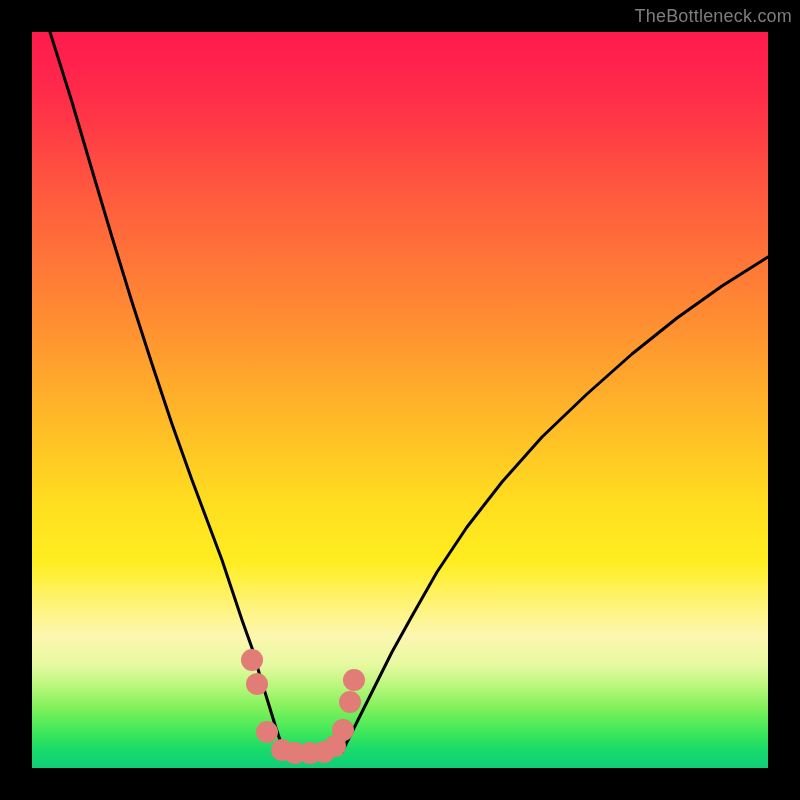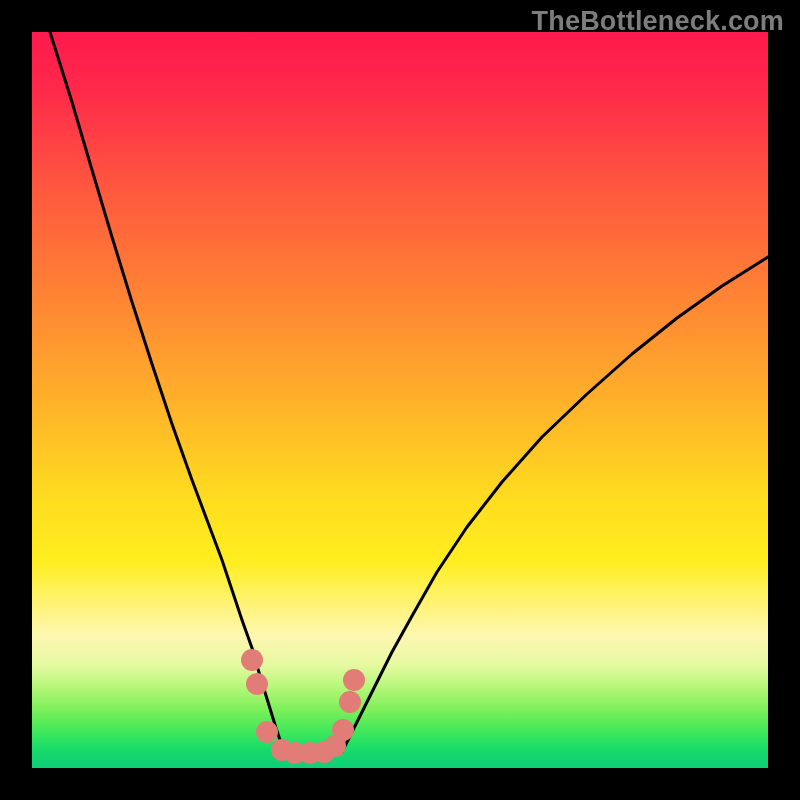--- a/index.html
+++ b/index.html
@@ -38,25 +38,25 @@
       #e6f9a0 86%,
       #b6f77a 89%,
       #7ef05a 92%,
       #40e85a 95%,
       #18db6a 97.5%,
       #0fce78 100%);
   }
   .watermark {
     position: absolute;
     top: 6px;
-    right: 16px;
+    right: 8px;
     color: #7d7d7d;
-    font-size: 27px;
+    font-size: 18px;
     letter-spacing: 0.2px;
-    font-weight: 700;
+    font-weight: 400;
   }
   svg.curves {
     position: absolute;
     top: 0;
     left: 0;
     width: 736px;
     height: 736px;
   }
   .marker {
     fill: #e27c77;

